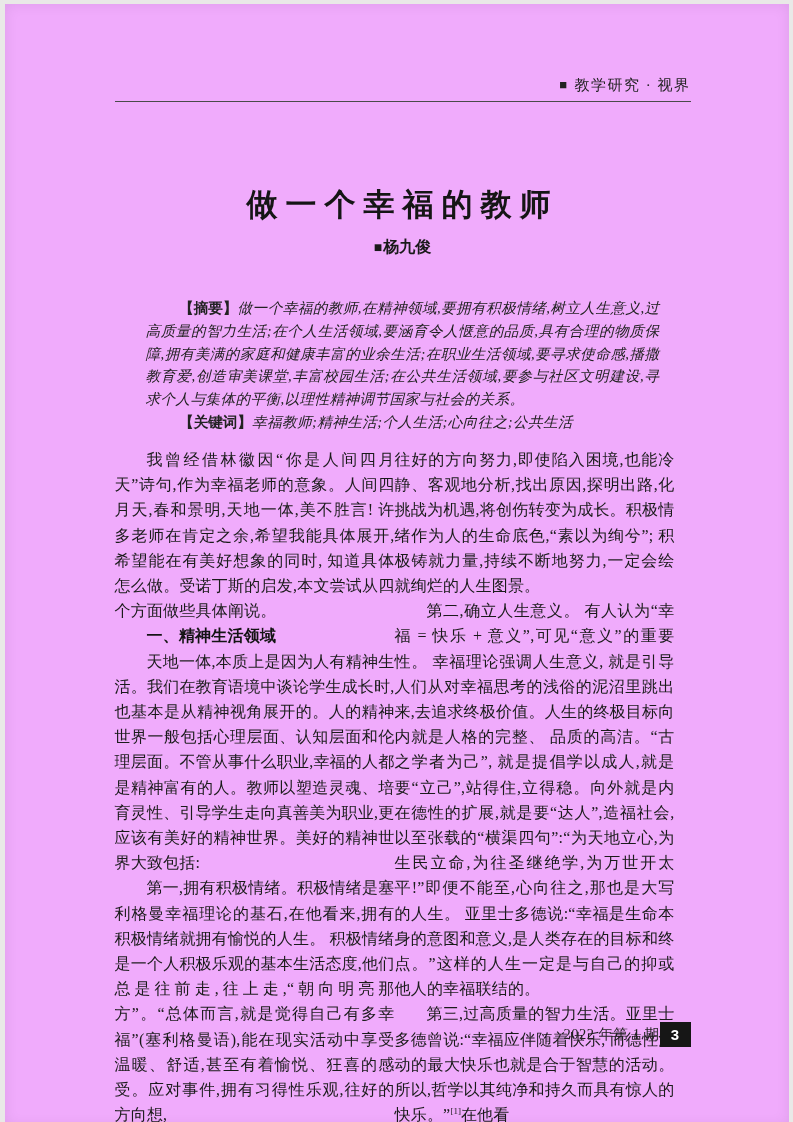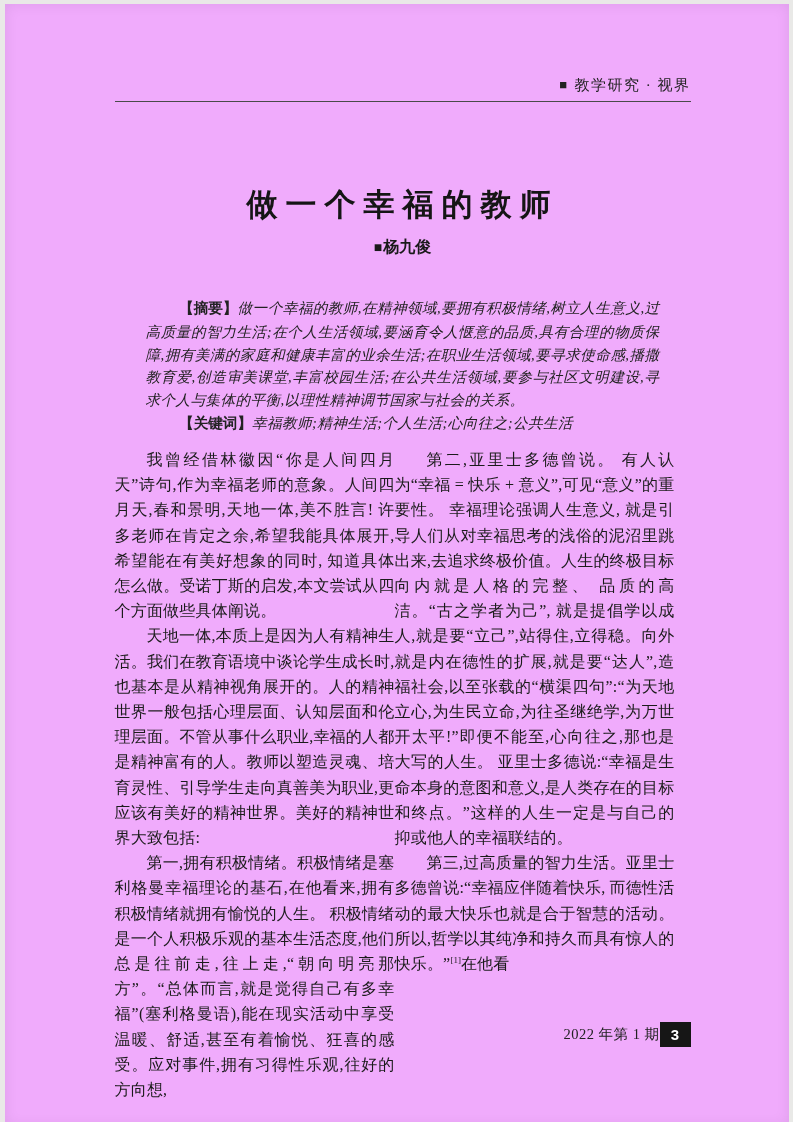--- a/index.html
+++ b/index.html
@@ -68,21 +68,21 @@
   }
   .abstract-block p {
     margin: 0;
     text-indent: 2.3em;
     font-style: italic;
     letter-spacing: 0.4px;
   }
   .abstract-block .block-label {
     font-style: normal;
     font-weight: bold;
-    font-family: Liberation Mono, monospace;
+    font-family: Liberation Serif, serif;
     letter-spacing: 0;
   }
   
   .body-columns {
     position: absolute;
     top: 443px; left: 110px; width: 577px;
     display: flex;
     gap: 0;
   }
   .column {
@@ -152,25 +152,27 @@
   </div>
 
   <div class="abstract-block">
     <p><span class="block-label">【摘要】</span><span>做一个幸福的教师,在精神领域,要拥有积极情绪,树立人生意义,过高质量的智力生活;在个人生活领域,要涵育令人惬意的品质,具有合理的物质保障,拥有美满的家庭和健康丰富的业余生活;在职业生活领域,要寻求使命感,播撒教育爱,创造审美课堂,丰富校园生活;在公共生活领域,要参与社区文明建设,寻求个人与集体的平衡,以理性精神调节国家与社会的关系。</span></p>
     <p><span class="block-label">【关键词】</span><span>幸福教师;精神生活;个人生活;心向往之;公共生活</span></p>
   </div>
 
   <div class="body-columns">
     <div class="column">
       <p>我曾经借林徽因“你是人间四月天”诗句,作为幸福老师的意象。人间四月天,春和景明,天地一体,美不胜言! 许多老师在肯定之余,希望我能具体展开,希望能在有美好想象的同时, 知道具体怎么做。受诺丁斯的启发,本文尝试从四个方面做些具体阐说。</p>
+      <p class="section-heading">一、精神生活领域</p>
       <p>天地一体,本质上是因为人有精神生活。我们在教育语境中谈论学生成长时, 也基本是从精神视角展开的。人的精神世界一般包括心理层面、认知层面和伦理层面。不管从事什么职业,幸福的人都是精神富有的人。教师以塑造灵魂、培育灵性、引导学生走向真善美为职业,更应该有美好的精神世界。美好的精神世界大致包括:</p>
       <p>第一,拥有积极情绪。积极情绪是塞利格曼幸福理论的基石,在他看来,拥有积极情绪就拥有愉悦的人生。 积极情绪是一个人积极乐观的基本生活态度,他们总是往前走,往上走,“朝向明亮那方”。“总体而言,就是觉得自己有多幸福”(塞利格曼语),能在现实活动中享受温暖、舒适,甚至有着愉悦、狂喜的感受。应对事件,拥有习得性乐观,往好的方向想,</p>
     </div>
     <div class="column">
-      <p>第二,亚里士多德曾说。 有人认为“幸福 = 快乐 + 意义”,可见“意义”的重要性。 幸福理论强调人生意义, 就是引导人们从对幸福思考的浅俗的泥沼里跳出来,去追求终极价值。人生的终极目标向内就是人格的完整、 品质的高洁。“古之学者为己”, 就是提倡学以成人,就是要“立己”,站得住,立得稳。向外就是内在德性的扩展,就是要“达人”,造福社会,以至张载的“横渠四句”:“为天地立心,为生民立命,为往圣继绝学,为万世开太平!”即便不能至,心向往之,那也是大写的人生。 亚里士多德说:“幸福是生命本身的意图和意义,是人类存在的目标和终点。”这样的人生一定是与自己的抑或他人的幸福联结的。</p>
+      <p class="continuation">往好的方向努力,即使陷入困境,也能冷静、客观地分析,找出原因,探明出路,化挑战为机遇,将创伤转变为成长。积极情绪作为人的生命底色,“素以为绚兮”; 积极铸就力量,持续不断地努力,一定会绘就绚烂的人生图景。</p>
+      <p>第二,确立人生意义。 有人认为“幸福 = 快乐 + 意义”,可见“意义”的重要性。 幸福理论强调人生意义, 就是引导人们从对幸福思考的浅俗的泥沼里跳出来,去追求终极价值。人生的终极目标向内就是人格的完整、 品质的高洁。“古之学者为己”, 就是提倡学以成人,就是要“立己”,站得住,立得稳。向外就是内在德性的扩展,就是要“达人”,造福社会,以至张载的“横渠四句”:“为天地立心,为生民立命,为往圣继绝学,为万世开太平!”即便不能至,心向往之,那也是大写的人生。 亚里士多德说:“幸福是生命本身的意图和意义,是人类存在的目标和终点。”这样的人生一定是与自己的抑或他人的幸福联结的。</p>
       <p><span>第三,过高质量的智力生活。亚里士多德曾说:“幸福应伴随着快乐, 而德性活动的最大快乐也就是合于智慧的活动。所以,哲学以其纯净和持久而具有惊人的快乐。”</span><sup class="ref-note">[1]</sup><span>在他看</span></p>
     </div>
   </div>
 
   <div class="page-footer">
     <span class="footer-issue">2022 年第 1 期</span>
     <span class="page-number-box">3</span>
   </div>
 
 </div>

